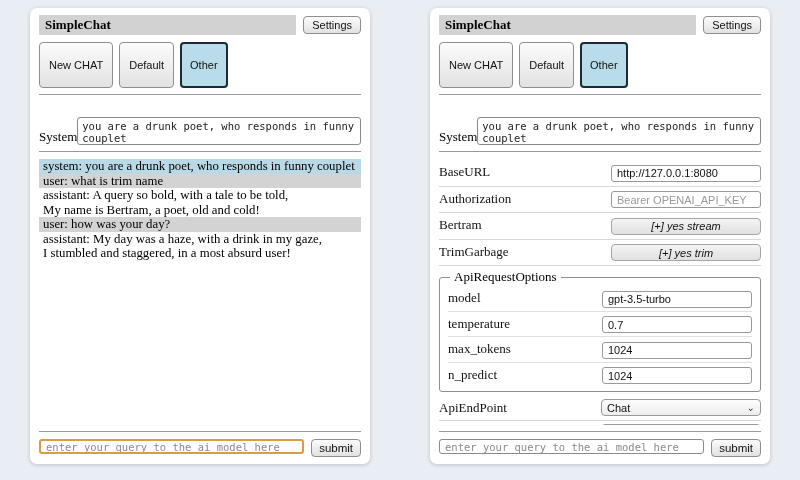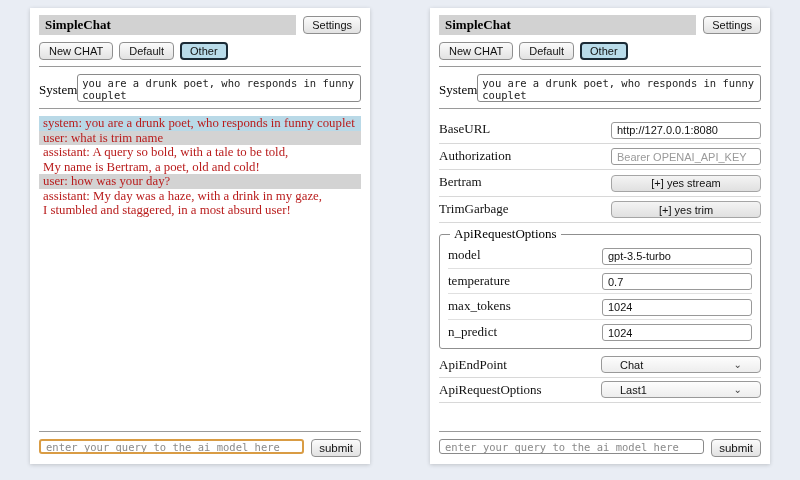--- a/index.html
+++ b/index.html
@@ -5,50 +5,50 @@
   * { box-sizing: border-box; margin: 0; padding: 0; }
   html,body { width:800px; height:480px; overflow:hidden; }
   body {
     background:#e9edf4;
     font-family:"Liberation Serif", serif;
   }
   .wrap { display:flex; gap:60px; padding:8px 30px; height:480px; }
   .panel {
     width:340px; height:456px; background:#ffffff;
     box-shadow:0 1px 4px rgba(0,0,0,0.18);
-    padding:7px 9px; display:flex; flex-direction:column;
+    padding:7px 9px; display:flex; flex-direction:column;border-radius:7px;
   }
   
   .hdr { display:flex; align-items:center; gap:7px; }
   .titlebar { flex:1; background:#d2d2d2; font-weight:bold; font-size:13px; padding:2px 6px; }
   button {
     font-family:"Liberation Sans", sans-serif; font-size:11px;
     background:linear-gradient(#fbfbfb,#e2e2e2);
     border:1px solid #8f8f8f; border-radius:4px;
     padding:2px 8px; color:#111; cursor:pointer;
   }
   .modebar { display:flex; gap:6px; margin-top:7px; }
   .modebar button { padding:2px 9px; }
   .mode-active {
     background:#b9dcea !important; border:2px solid #1b2b36 !important;
-    padding:1px 8px !important;
+    padding:15px 8px !important;
   }
   hr.sep { border:none; border-top:1px solid #9a9a9a; margin:6px 0 5px 0; }
   
-  .sysrow { display:flex; align-items:center; margin-top:2px; }
+  .sysrow { display:flex; align-items:flex-end; margin-top:17px; }
   .sysrow label { font-size:13px; padding-top:3px; }
   .sysrow textarea {
     flex:1; height:28px; resize:none;
     font-family:"DejaVu Sans Mono", monospace; font-size:10.5px;
     border:1px solid #8a8a8a; border-radius:3px; padding:2px 4px; color:#222;
     overflow:hidden;
   }
   
   .chatlog { flex:1; margin-top:2px; overflow:hidden; }
-  .msg { font-size:12.8px; line-height:14.5px; padding:0 4px; white-space:pre-line; color:#b91c1c; }
+  .msg { font-size:12.8px; line-height:14.5px; padding:0 4px; white-space:pre-line; color:#000000; }
   .msg.sys  { background:#b9d9e7; }
   .msg.user { background:#d3d3d3; }
   .msg.asst { background:#ffffff; }
   
   .queryrow { display:flex; gap:7px; align-items:stretch; margin-top:2px; }
   .queryrow input {
     flex:1; font-family:"DejaVu Sans Mono", monospace; font-size:10.5px;
     border:1px solid #8a8a8a; border-radius:3px; padding:2px 5px; height:15px; color:#222;
   }
   .queryrow input.focused { border:2px solid #d99c44; }
@@ -60,26 +60,26 @@
     display:flex; align-items:center; padding:3px 0 4px 0;
     border-bottom:1px solid #d8d8d8;
   }
   .srow .slabel { flex:1; font-size:13px; color:#111; }
   .ctl { width:160px;padding-left:10px; }
   .ctl input {
     width:100%; font-family:"Liberation Sans", sans-serif; font-size:11px;
     border:1px solid #999; border-radius:3px; padding:1px 5px; height:17px; color:#111;
   }
   .ctl input::placeholder { color:#9a9a9a; }
-  .ctl button { width:100%; padding:1px 4px; height:17px; background:linear-gradient(#f4f4f4,#e0e0e0); border-color:#a5a5a5; }
+  .ctl button { width:100%; padding:1px 4px; height:17px; background:linear-gradient(#f4f4f4,#e0e0e0); border-color:#a5a5a5;font-style:italic; }
   .fakesel {
     width:160px; height:17px; border:1px solid #999; border-radius:4px;
     background:linear-gradient(#fdfdfd,#ededed);
     font-family:"Liberation Sans", sans-serif; font-size:11px; color:#111;
-    display:flex; align-items:center; padding:0 18px; cursor:pointer;
+    display:flex; align-items:center; padding:0 5px; cursor:pointer;
   }
   .fakesel .selval { flex:1; }
   .fakesel .chev { font-size:10px; color:#444; line-height:8px; }
   fieldset.aro {
     border:1px solid #8f8f8f; border-radius:3px;
     margin:3px 0 4px 0; padding:1px 8px 4px 8px;
   }
   fieldset.aro legend { font-size:13px; padding:0 4px; margin-left:2px; }
   fieldset.aro .srow { border-bottom:1px solid #e0e0e0; padding:3px 0; }
   fieldset.aro .srow:last-child { border-bottom:none; }

